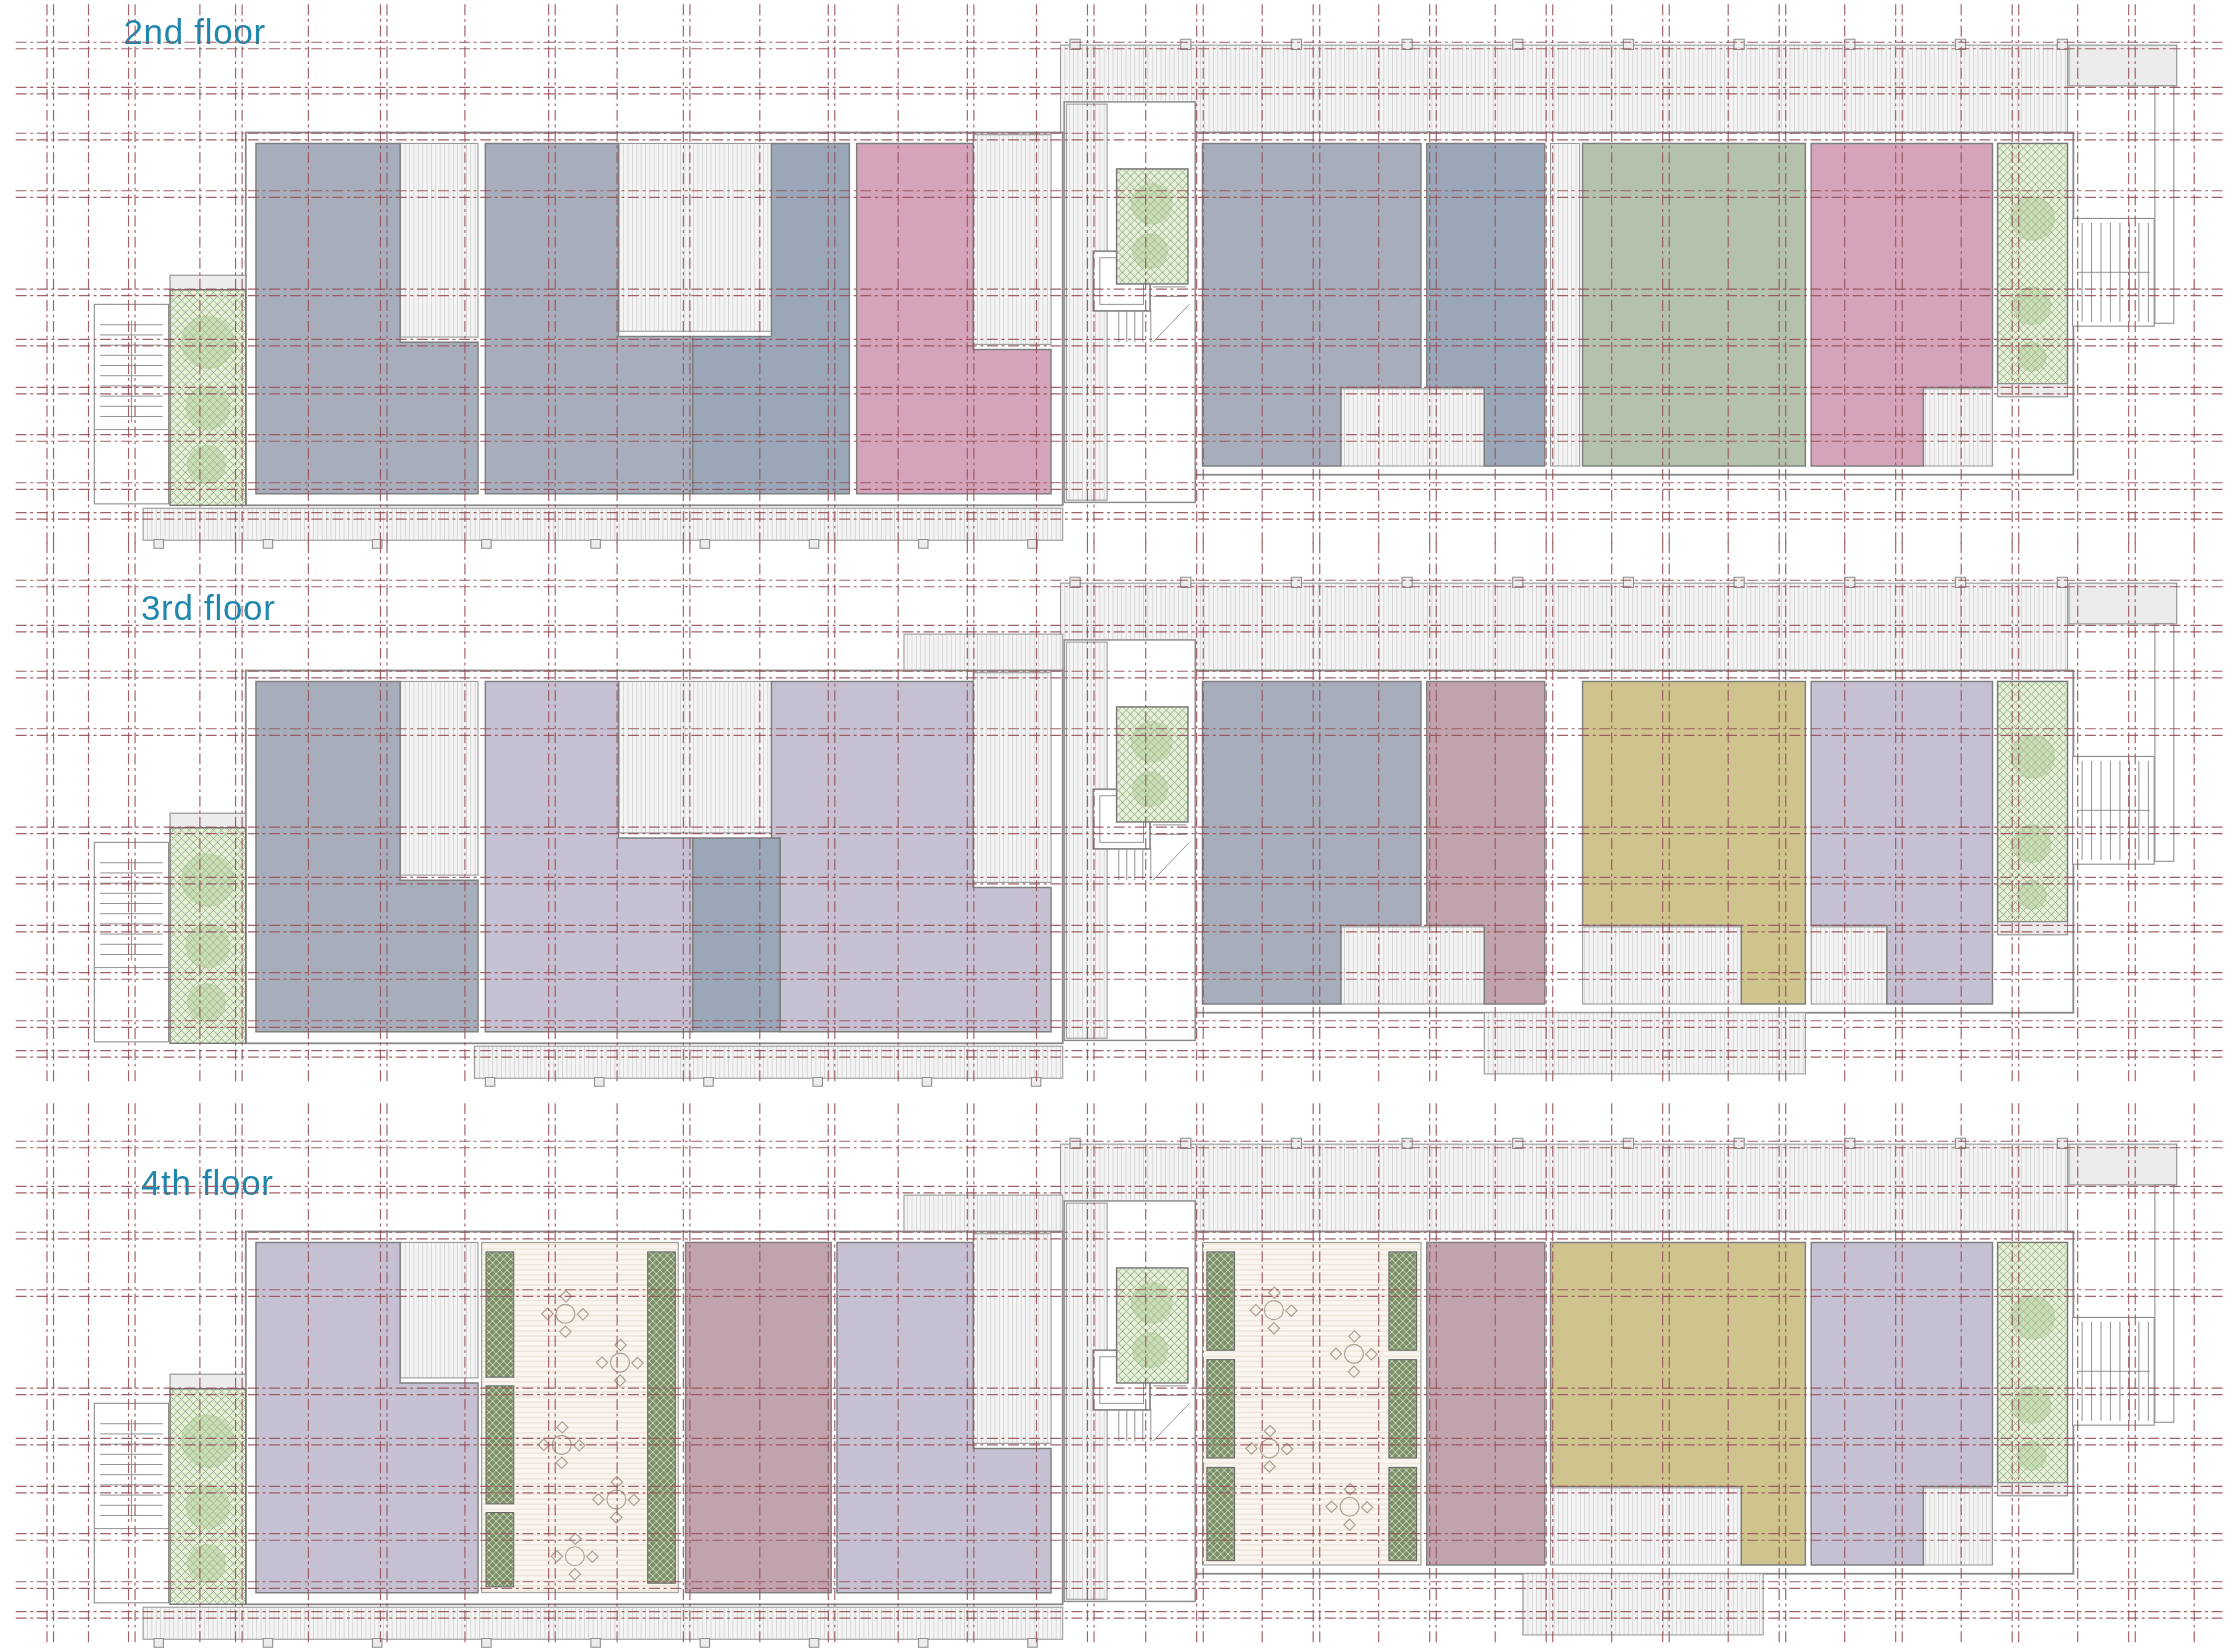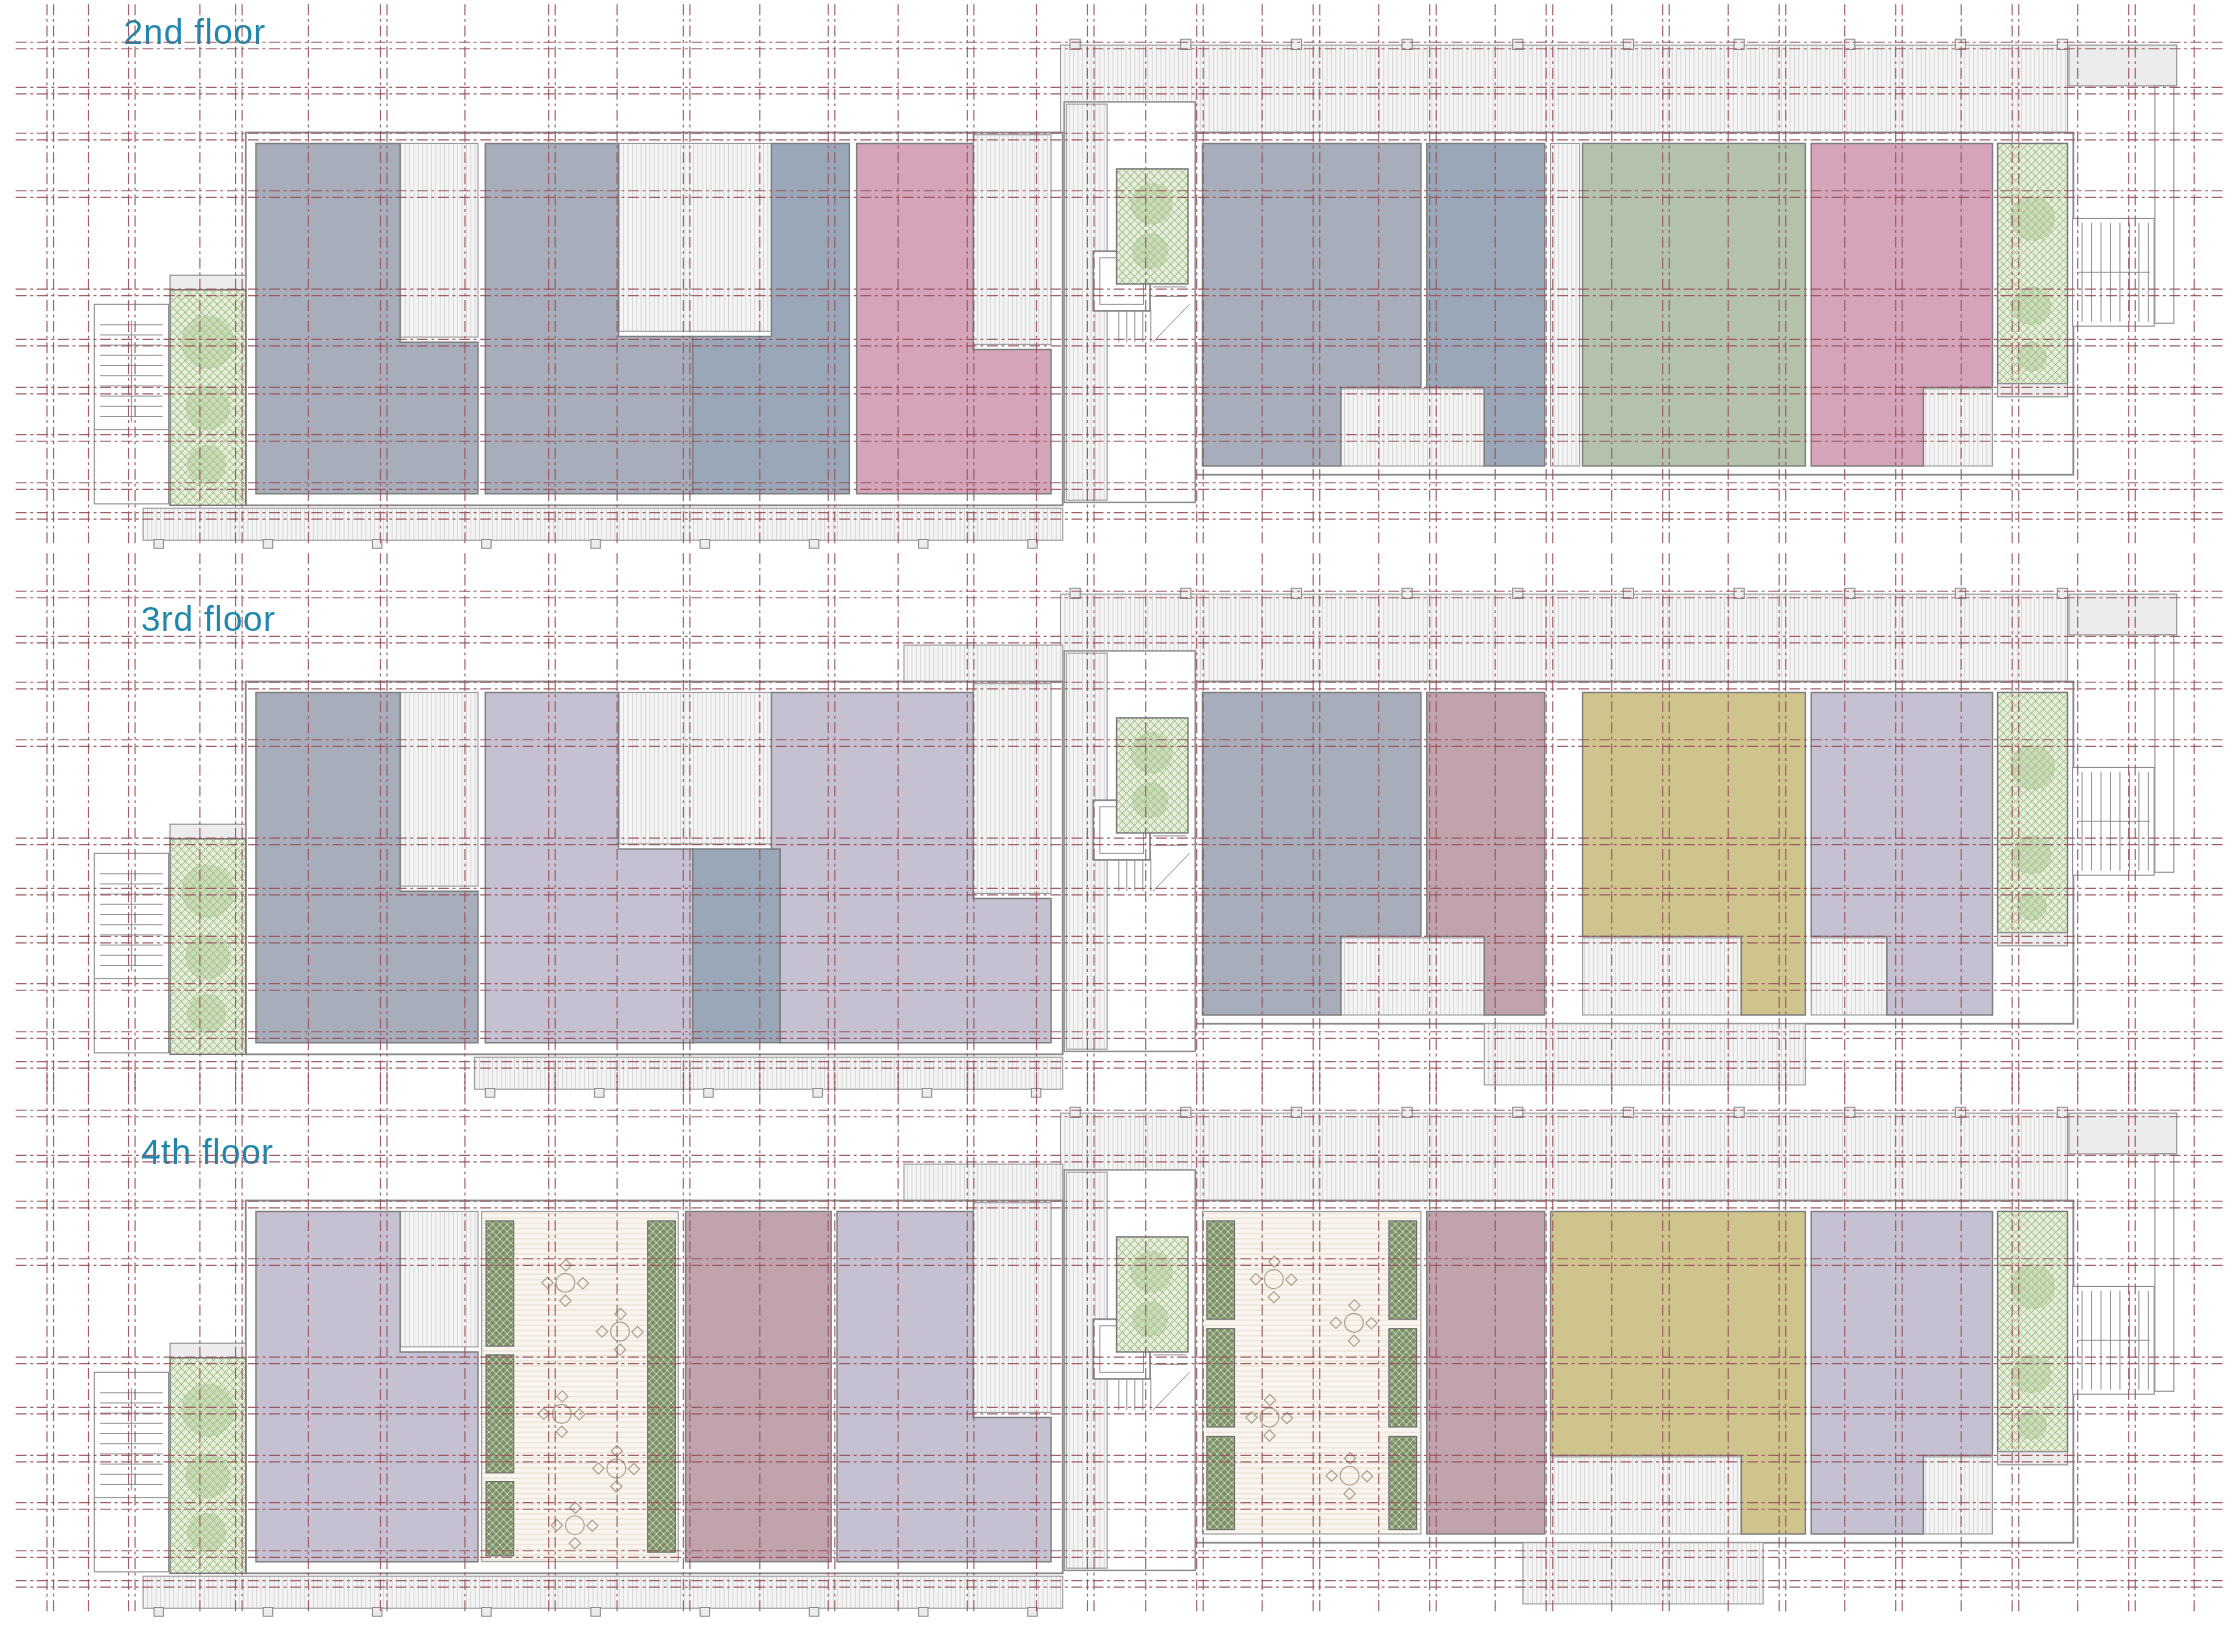--- a/index.html
+++ b/index.html
@@ -150,21 +150,21 @@
   <rect x="2640" y="534" width="95" height="106" class="deck"></rect>
   <polygon points="2486,197 2735,197 2735,532 2640,532 2640,640 2486,640" class="room c-pink"></polygon>
   <use href="#rplanter"></use>
 
   <text class="flabel" x="168" y="60">2nd floor</text>
   <use href="#gridv"></use>
   <use href="#gridh"></use>
 </svg>
 </section>
 
-<section class="floor" style="top:549px">
+<section class="floor" style="top:538px">
 <svg width="2239" height="549" viewBox="0 0 3072 754">
   <use href="#walkway"></use>
   <rect x="1240" y="132" width="218" height="50" class="deck"></rect>
   <use href="#lwing"></use>
   <use href="#rwing"></use>
   <use href="#lstair"></use>
   <use href="#lplanter"></use>
   <use href="#rstair"></use>
 
   <rect x="650" y="698" width="808" height="44" class="deck"></rect>
@@ -190,21 +190,21 @@
   <rect x="2486" y="534" width="104" height="106" class="deck"></rect>
   <polygon points="2486,197 2735,197 2735,640 2590,640 2590,532 2486,532" class="room c-lav"></polygon>
   <use href="#rplanter"></use>
 
   <text class="flabel" x="192" y="112">3rd floor</text>
   <use href="#gridv"></use>
   <use href="#gridh"></use>
 </svg>
 </section>
 
-<section class="floor" style="top:1068px">
+<section class="floor" style="top:1099px">
 <svg width="2239" height="549" viewBox="0 0 3072 754">
   <use href="#walkway"></use>
   <rect x="1240" y="132" width="218" height="50" class="deck"></rect>
   <use href="#lwing"></use>
   <use href="#rwing"></use>
   <use href="#lstair"></use>
   <use href="#lplanter"></use>
   <use href="#rstair"></use>
 
   <rect x="195" y="698" width="1263" height="44" class="deck"></rect>

